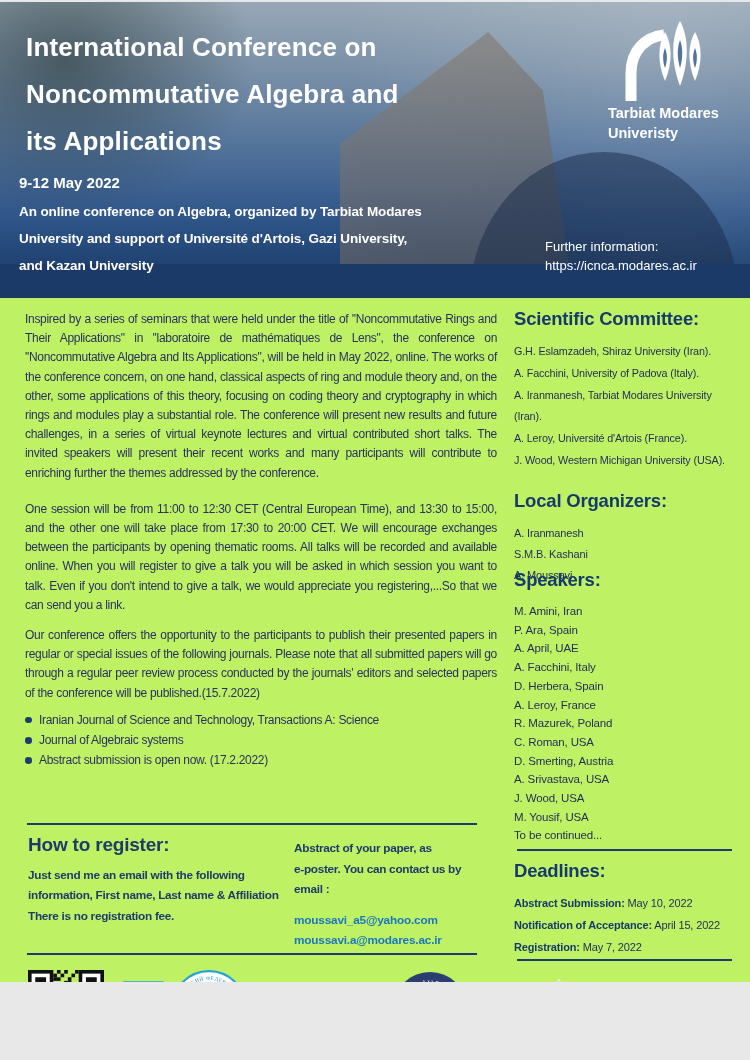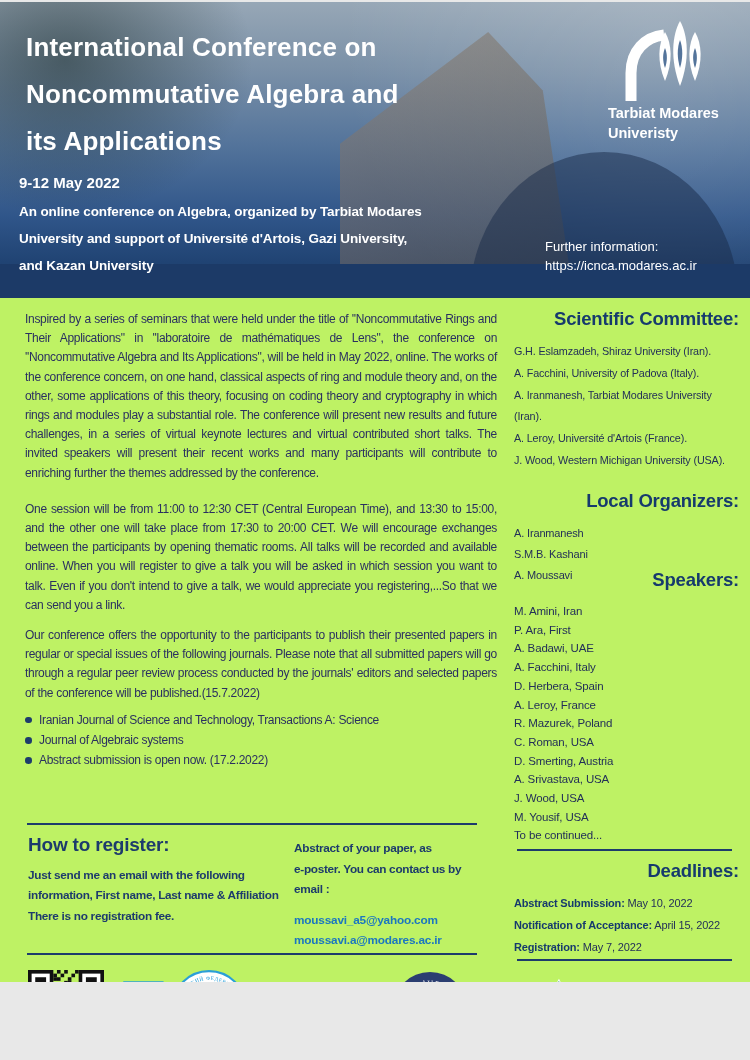--- a/index.html
+++ b/index.html
@@ -50,21 +50,21 @@
   .reg-lines{margin-top:9px;font-size:11.8px;font-weight:bold;letter-spacing:-.3px;
     line-height:20.3px;color:#1d3b6c;}
   .abstract{position:absolute;left:294px;top:836px;width:196px;font-size:11.8px;
     font-weight:bold;letter-spacing:-.3px;line-height:20.5px;color:#1d3b6c;}
   .emails{margin-top:10px;}
   .emails a{display:block;color:#1b76c1;text-decoration:none;font-weight:bold;
     font-size:11.8px;line-height:20.5px;letter-spacing:-.2px;}
 
   
   .side-sec{position:absolute;left:514px;width:225px;}
-  .side-sec h2{margin:0;font-size:18.5px;color:#163a6d;letter-spacing:-.2px;text-align:right;}
+  .side-sec h2{margin:0;font-size:18.5px;color:#163a6d;letter-spacing:-.2px;}
   .side-list{margin-top:11px;}
   .side-list div{font-size:10.8px;letter-spacing:-.15px;color:#233058;}
   .sci .side-list div{line-height:21.8px;}
   .org .side-list div{line-height:21px;font-size:11px;}
   .spk .side-list div{line-height:18.7px;font-size:11.5px;}
   .deadlines .side-list div{line-height:21.8px;font-size:11px;}
   .deadlines b{font-weight:bold;color:#163a6d;}
 
   
   .logo-abs{position:absolute;}
@@ -169,22 +169,22 @@
       <div>A. Iranmanesh</div>
       <div>S.M.B. Kashani</div>
       <div>A.  Moussavi</div>
     </div>
   </div>
 
   <div class="side-sec spk" style="top:567px;">
     <h2>Speakers:</h2>
     <div class="side-list">
       <div>M. Amini, Iran</div>
-      <div>P. Ara, First</div>
-      <div>A. Badawi, UAE</div>
+      <div>P. Ara, Spain</div>
+      <div>A. April, UAE</div>
       <div>A. Facchini, Italy</div>
       <div>D. Herbera, Spain</div>
       <div>A. Leroy, France</div>
       <div>R. Mazurek, Poland</div>
       <div>C. Roman, USA</div>
       <div>D. Smerting, Austria</div>
       <div>A. Srivastava, USA</div>
       <div>J. Wood, USA</div>
       <div>M. Yousif, USA</div>
       <div>To be continued...</div>

